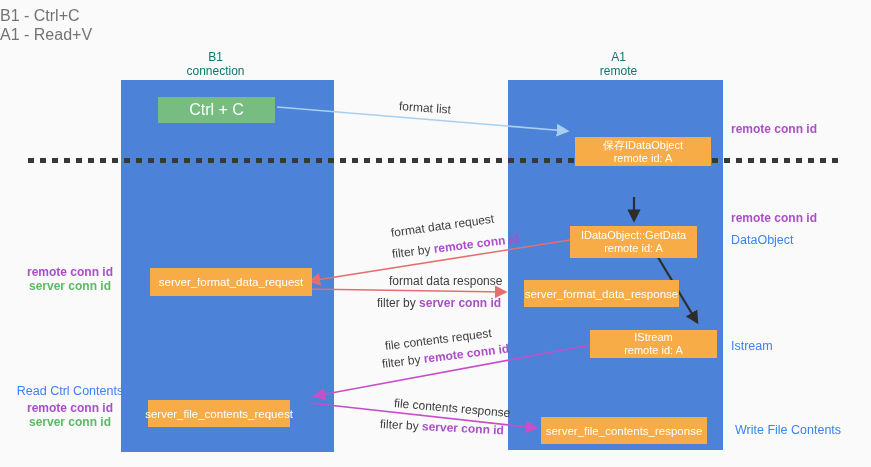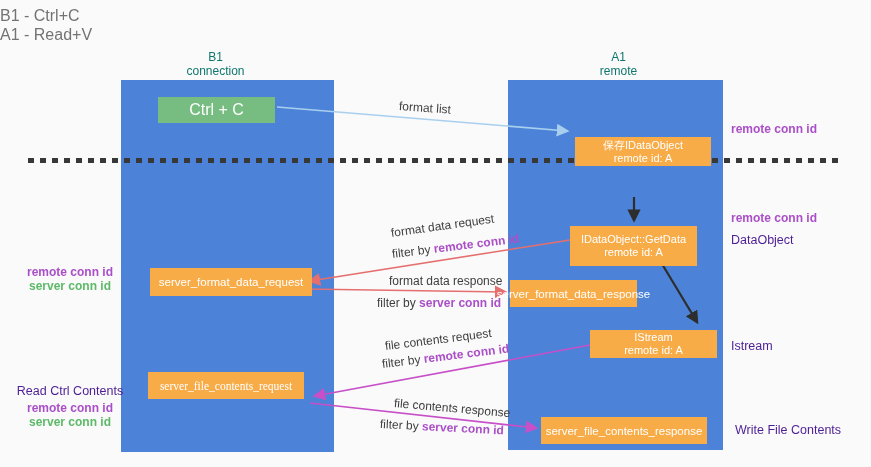--- a/index.html
+++ b/index.html
@@ -35,21 +35,21 @@
   .orange { background: #F8AC48; font-size: 11.5px; }
   .node .ln { line-height: 13px; font-size: 11px; }
   .flow-label {
     position: absolute; font-size: 12px; color: #3E3E3E; white-space: nowrap;
     transform-origin: left center;
   }
   .side-label { position: absolute; font-size: 12px; color: #333; white-space: nowrap; }
   .side-stack { position: absolute; width: 110px; text-align: center; font-size: 12px; line-height: 14px; }
   .purple   { color: #AB4FC8; font-weight: bold; }
   .greenlbl { color: #5CB968; font-weight: bold; }
-  .blacklbl { color: #4c1d95; }
+  .blacklbl { color: #3b82f6; }
 </style>
 </head>
 <body>
 
 <div class="canvas">
 
   <div class="title">
     <div>B1 - Ctrl+C</div>
     <div>A1 - Read+V</div>
   </div>
@@ -95,39 +95,39 @@
   <div class="node green" style="left:158px; top:97px; width:117px; height:26px;">
     <span>Ctrl + C</span>
   </div>
 
   <div class="node orange" style="left:575px; top:119px; width:136px; height:29px;margin-top:18px;">
     <span class="ln">保存IDataObject</span>
     <span class="ln">remote id: A</span>
   </div>
 
 
-  <div class="node orange" style="left:570px; top:226px; width:127px; height:40px;">
+  <div class="node orange" style="left:570px; top:226px; width:127px; height:32px;">
     <span class="ln">IDataObject::GetData</span>
     <span class="ln">remote id: A</span>
   </div>
 
   <div class="node orange" style="left:150px; top:268px; width:162px; height:28px;">
     <span>server_format_data_request</span>
   </div>
 
-  <div class="node orange" style="left:510px; top:280px; width:127px; height:27px;">
+  <div class="node orange" style="left:524px; top:280px; width:155px; height:27px;">
     <span>server_format_data_response</span>
   </div>
 
   <div class="node orange" style="left:590px; top:330px; width:127px; height:28px;">
     <span class="ln">IStream</span>
     <span class="ln">remote id: A</span>
   </div>
 
-  <div class="node orange" style="left:148px; top:372px; width:156px; height:27px;font-family:Liberation Serif, serif;">
+  <div class="node orange" style="left:148px; top:400px; width:142px; height:27px;">
     <span>server_file_contents_request</span>
   </div>
 
   <div class="node orange" style="left:541px; top:417px; width:166px; height:27px;">
     <span>server_file_contents_response</span>
   </div>
 
   <div class="flow-label" style="left:399px; top:99px; transform:rotate(4deg);">format list</div>
 
   <div class="flow-label" style="left:391px; top:226px; transform:rotate(-8deg);">format data request</div>

